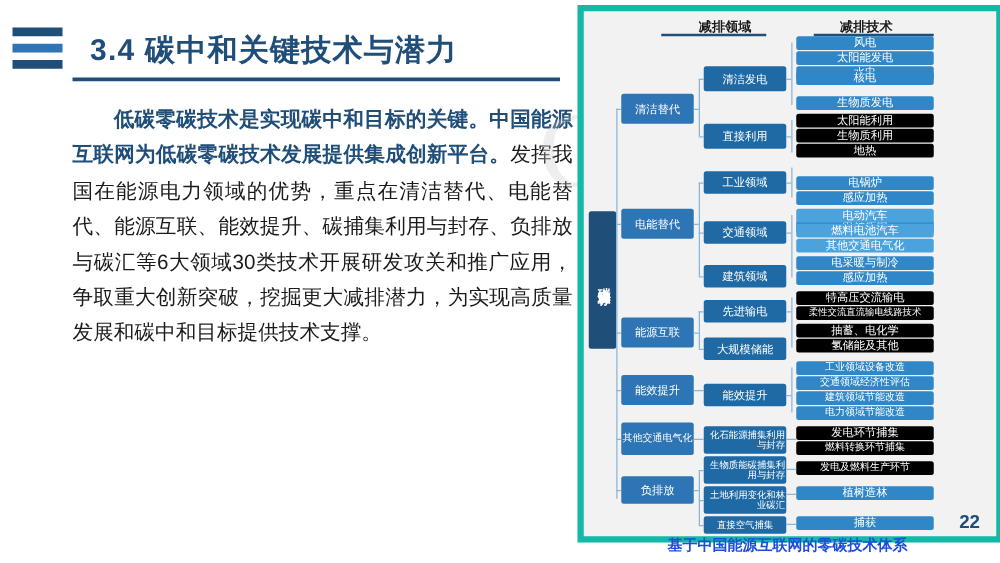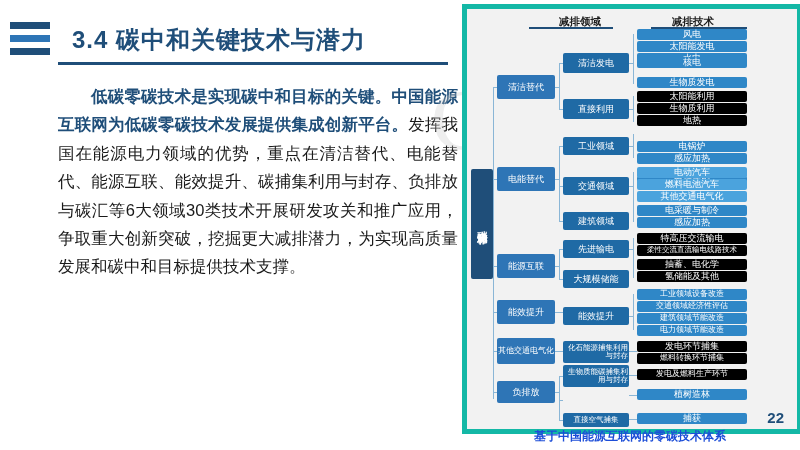--- a/index.html
+++ b/index.html
@@ -151,20 +151,21 @@
   <div class="node l2" style="top:44px;height:20px;">清洁发电</div>
   <div class="node l2" style="top:90px;height:20px;">直接利用</div>
   <div class="node l2" style="top:128px;height:18px;">工业领域</div>
   <div class="node l2" style="top:168px;height:18px;">交通领域</div>
   <div class="node l2" style="top:203px;height:18px;">建筑领域</div>
   <div class="node l2" style="top:231px;height:18px;">先进输电</div>
   <div class="node l2" style="top:261px;height:18px;">大规模储能</div>
   <div class="node l2" style="top:298px;height:18px;">能效提升</div>
   <div class="node l2" style="top:356px;height:22px;font-size:7.5px;">生物质能碳捕集利用与封存</div>
   <div class="node l2" style="top:332px;height:22px;font-size:7.5px;">化石能源捕集利用与封存</div>
+  <div class="node l2" style="top:380px;height:22px;font-size:7.5px;">土地利用变化和林业碳汇</div>
   <div class="node l2" style="top:404px;height:14px;font-size:7.5px;">直接空气捕集</div>
 
   <div class="ln lnv" style="left:92px;top:54px;height:46px;"></div>
   <div class="ln lnh" style="left:88px;top:78px;width:4px;"></div>
   <div class="ln lnh" style="left:92px;top:54px;width:4px;"></div>
   <div class="ln lnh" style="left:92px;top:100px;width:4px;"></div>
 
   <div class="ln lnv" style="left:92px;top:137px;height:75px;"></div>
   <div class="ln lnh" style="left:88px;top:170px;width:4px;"></div>
   <div class="ln lnh" style="left:92px;top:137px;width:4px;"></div>

